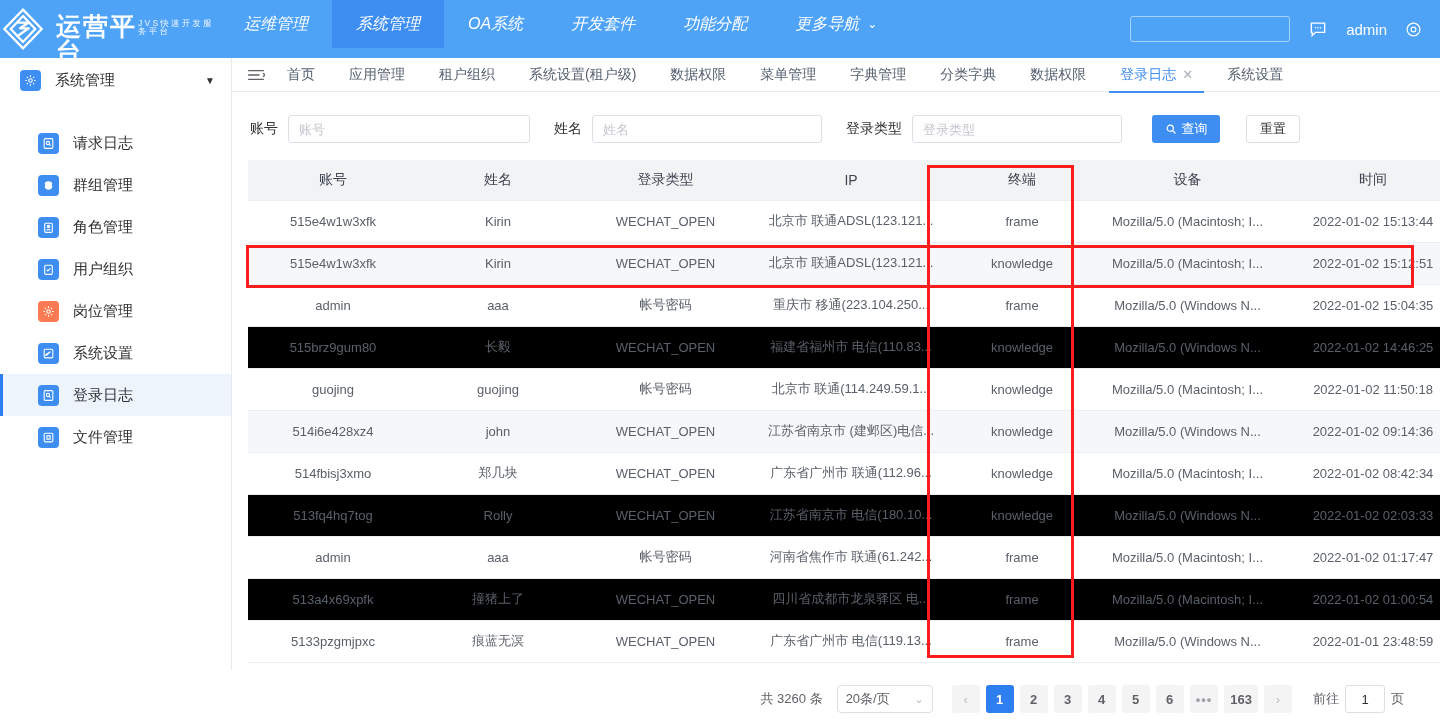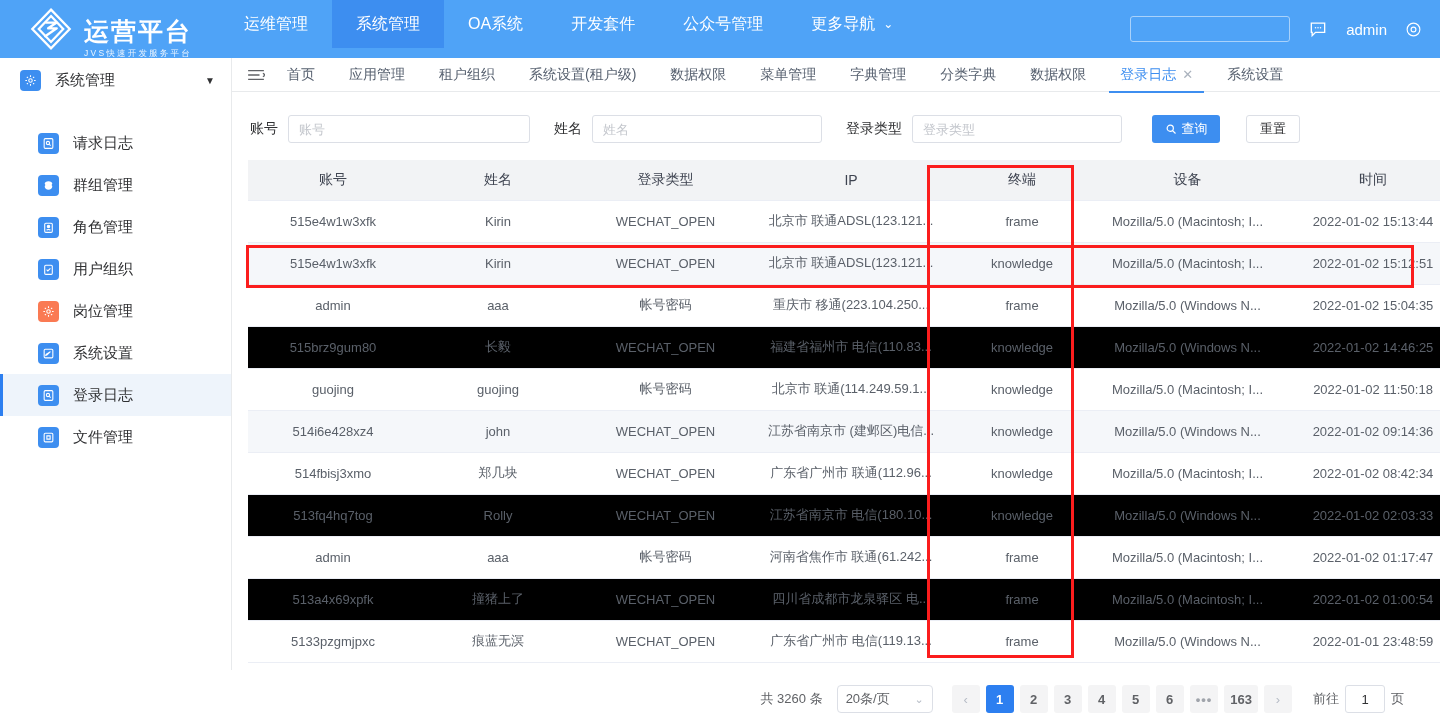--- a/index.html
+++ b/index.html
@@ -20,33 +20,33 @@
     width: 1440px; height: 58px;
     background: #4fa3f7;
     display: flex; align-items: stretch;
   }
   .brand {
     width: 220px; height: 58px;
     display: flex; align-items: center; justify-content: center;
     gap: 10px;
   }
   .brand-logo { width: 46px; height: 46px; flex: none; }
-  .brand-text { display: flex; flex-direction: column; align-items: center; line-height: 1; margin-top: 19px; }
+  .brand-text { display: flex; flex-direction: row; line-height: 1; margin-top: 19px; }
   .brand-title {
     font-size: 25px; font-weight: bold; color: #ffffff; letter-spacing: 2px;
     font-family: "DejaVu Sans", sans-serif;
   }
   .brand-sub {
     font-size: 8.5px; color: #eaf4ff; letter-spacing: 2.2px; margin-top: 5px;
   }
   .topnav { display: flex; align-items: stretch; }
   .topnav-item {
     display: flex; align-items: center; justify-content: center;
     padding: 0 24px; height: 48px;
-    color: #ffffff; font-size: 16px; cursor: pointer; white-space: nowrap;
+    color: #ffffff; font-size: 16px; cursor: pointer; white-space: nowrap; font-style: italic;
   }
   .topnav-item.active { background: #3d8ef0; }
   .topnav-item .caret {
     display: inline-block; margin-left: 8px; font-size: 12px;
   }
   .top-right {
     margin-left: auto; display: flex; align-items: center; gap: 18px;
     padding-right: 18px;
   }
   .top-search {
@@ -236,21 +236,21 @@
       <div class="topnav-item active">
           <span>系统管理</span>
         </div>
       <div class="topnav-item">
           <span>OA系统</span>
         </div>
       <div class="topnav-item">
           <span>开发套件</span>
         </div>
       <div class="topnav-item">
-          <span>公众号管理</span>
+          <span>功能分配</span>
         </div>
       <div class="topnav-item">
         <span>更多导航</span>
         <span class="caret">⌄</span>
       </div>
     </div>
 
     <div class="top-right">
       <input class="top-search" type="text" value="" placeholder="" style="">
       <span class="top-icon">

